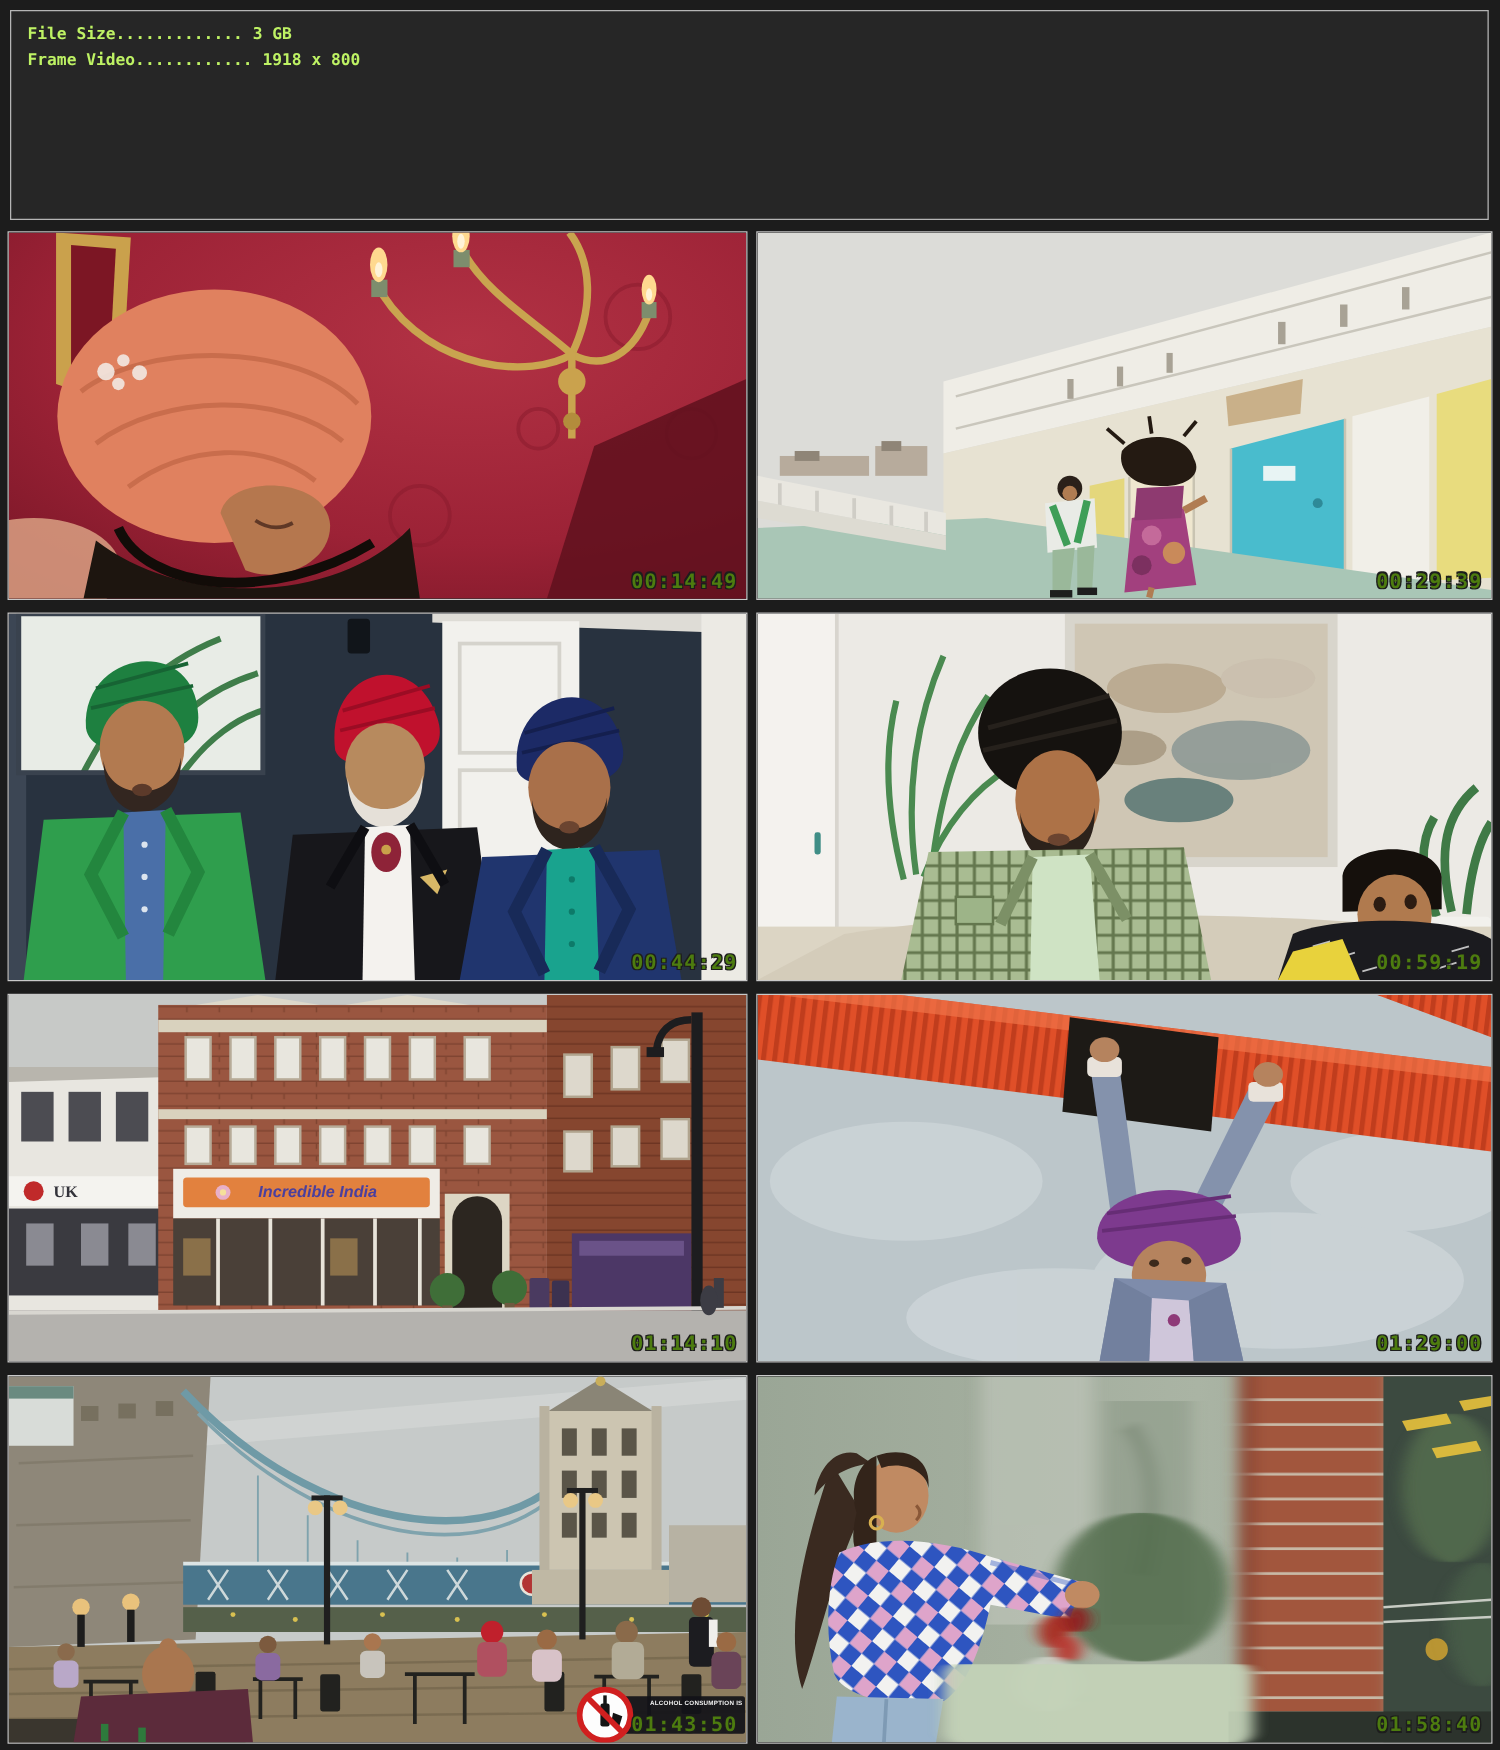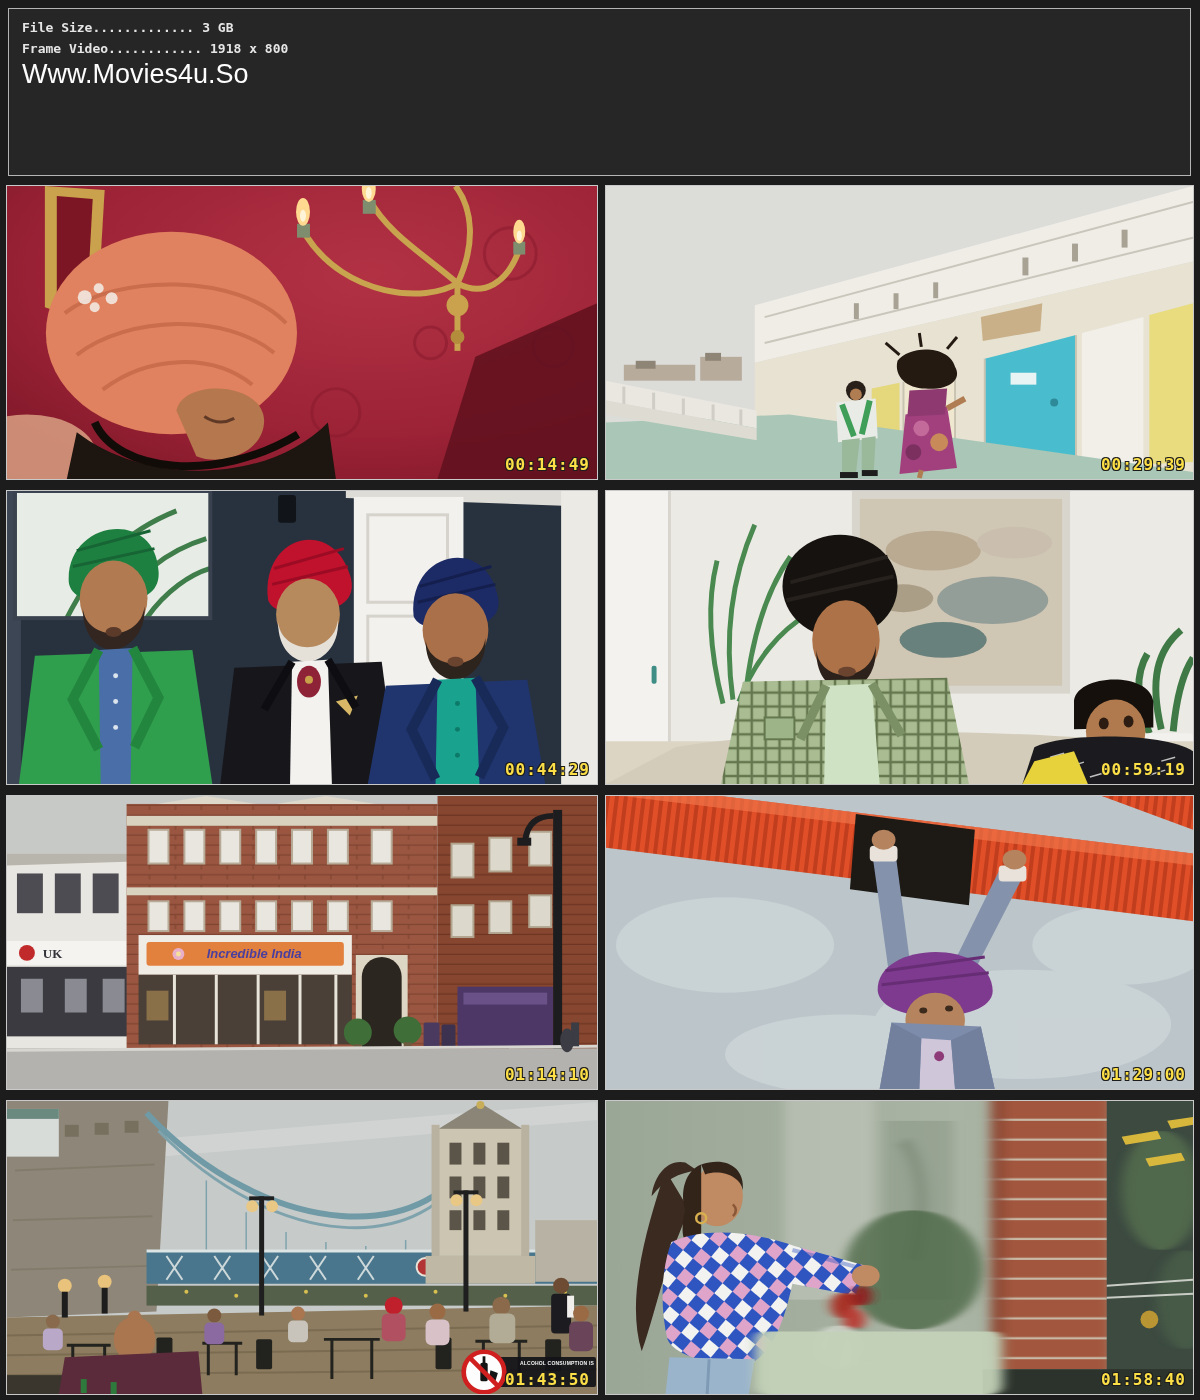--- a/index.html
+++ b/index.html
@@ -1,38 +1,37 @@
 <!DOCTYPE html>
 <html><head>
 <meta charset="utf-8">
 <style>
   *{box-sizing:border-box;margin:0;padding:0}
   html,body{width:1200px;background:#1c1c1c}
   body{height:1400px;position:relative;font-family:"DejaVu Sans Mono",monospace}
   .header{margin:8px 9px 9px 8px;border:1px solid #b5b5b5;background:#262626;padding:8px 10px 3px 13px;height:168px}
-  .mrow{font:700 13px/21px "DejaVu Sans Mono",monospace;color:#e5e5e5;white-space:pre}
+  .mrow{font:700 13px/21px "DejaVu Sans Mono",monospace;color:#bef264;white-space:pre}
   .mval{padding-left:8px}
   .watermark{font:400 27px/29px "Liberation Sans",sans-serif;color:#fdfdfd;margin-top:1px}
   .grid{display:grid;grid-template-columns:592px 589px;gap:10px 7px;padding:0 5px 0 6px}
   .tile{position:relative;height:295px;border:1px solid #c9c9c9;background:#000;overflow:hidden}
   .tile > svg.scene{position:absolute;inset:0;width:100%;height:100%}
-  .ts{position:absolute;right:7px;bottom:5px;font:700 16px "DejaVu Sans Mono",monospace;color:#fde047;letter-spacing:1px;z-index:5;
+  .ts{position:absolute;right:7px;bottom:5px;font:700 16px "DejaVu Sans Mono",monospace;color:#4d7c0f;letter-spacing:1px;z-index:5;
       text-shadow:-1px -1px 0 #1d1d1d,1px -1px 0 #1d1d1d,-1px 1px 0 #1d1d1d,1px 1px 0 #1d1d1d}
   .warn{position:absolute;right:1px;bottom:7px;width:102px;height:30px;background:rgba(18,18,24,.93);border-radius:2px;z-index:3}
   .warn .wtext{position:absolute;left:26px;top:3px;width:74px;font:700 5px/6px "Liberation Sans",sans-serif;color:#f2f2f2;
       letter-spacing:.2px;white-space:nowrap;overflow:hidden}
   .warn .wicon{position:absolute;left:-34px;top:-9px;width:48px;height:48px}
 </style>
 </head>
 <body>
 
 <div class="header">
   <div class="mrow"><span>File Size</span><span>.............</span><span class="mval">3 GB</span></div>
   <div class="mrow"><span>Frame Video</span><span>............</span><span class="mval">1918 x 800</span></div>
-  <div class="watermark">Www.Movies4u.So</div>
 </div>
 
 <div class="grid">
 
   <div class="tile">
     <svg class="scene" viewBox="0 0 592 295" preserveAspectRatio="none">
       <defs>
         <radialGradient id="s1bg" cx="0.62" cy="0.3" r="1">
           <stop offset="0" stop-color="#b23244"></stop>
             <stop offset="0.55" stop-color="#9c2236"></stop>

